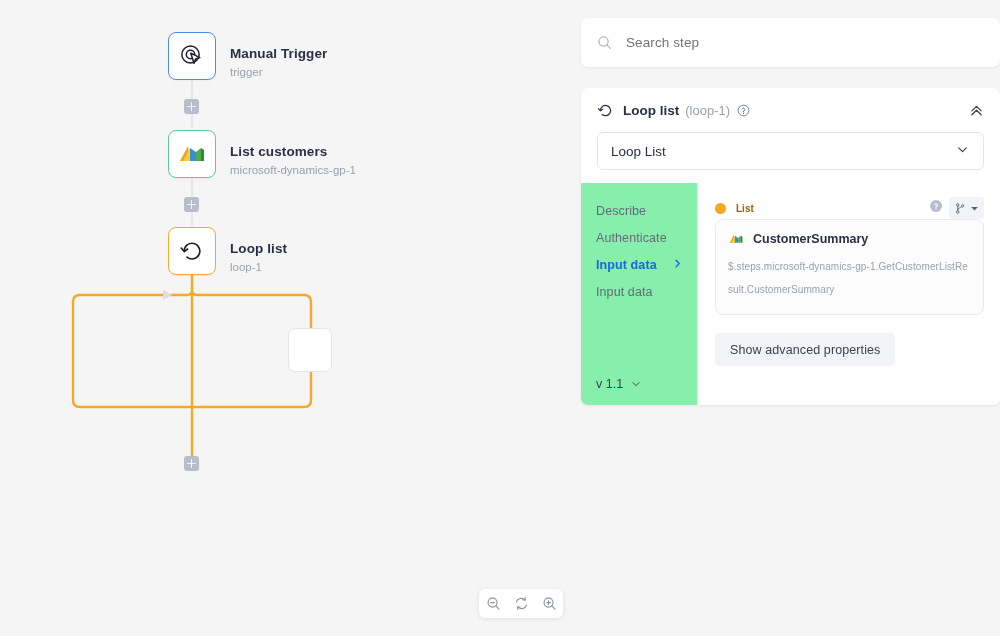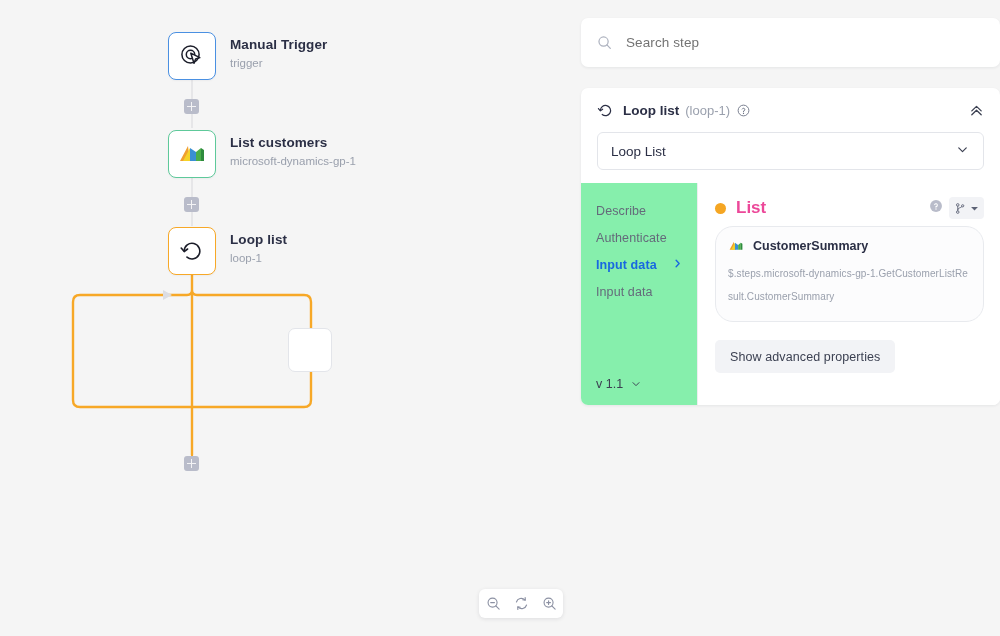--- a/index.html
+++ b/index.html
@@ -7,21 +7,21 @@
     width: 1000px; height: 636px;
     background: #f5f5f5;
     font-family: "Liberation Sans", sans-serif;
     overflow: hidden;
   }
   #app { position: relative; width: 1000px; height: 636px; }
 
   
   #canvas { position: absolute; inset: 0; background: #f5f5f5; }
 
-  .node { position: absolute; display: flex; align-items: flex-start; }
+  .node { position: absolute; display: flex; align-items: flex-end; }
   .node-box {
     width: 48px; height: 48px; border-radius: 8px;
     background: #ffffff; border: 1.5px solid #e3e5ea;
     display: flex; align-items: center; justify-content: center;
     box-shadow: 0 1px 2px rgba(16,24,40,.04);
     position: relative; z-index: 3;
   }
   .node-box.sel-blue   { border-color: #4a90e2; }
   .node-box.sel-green  { border-color: #5ec99a; }
   .node-box.sel-orange { border-color: #f7a827; }
@@ -118,30 +118,30 @@
   .sp-content {
     flex: 1; background: #fff; padding: 14px 16px 0 17px; min-width: 0;
     border-left: 1px solid #eceef1;
   }
   .field-row { display: flex; align-items: center; }
   .dot-req {
     width: 11px; height: 11px; border-radius: 50%;
     background: #f5a623; flex-shrink: 0;
   }
   .field-label {
-    font-size: 17px; font-weight: 700; color: #ec4899; margin-left: 10px;
+    font-size: 10px; font-weight: 700; color: #a16207; margin-left: 10px;
   }
   .field-actions { margin-left: auto; display: flex; align-items: center; gap: 6px; }
   .picker-btn {
     background: #f2f3f6; border-radius: 4px; height: 22px; padding: 0 5px;
     display: flex; align-items: center; gap: 4px; cursor: pointer;
   }
 
   .value-card {
-    margin-top: 7px; border: 1px solid #e8eaee; border-radius: 18px;
+    margin-top: 0; border: 1px solid #e8eaee; border-radius: 8px;
     background: #fcfcfd; padding: 11px 12px 13px 12px;
   }
   .vc-head { display: flex; align-items: center; }
   .vc-name {
     font-size: 12.5px; font-weight: 700; color: #2b2f45; margin-left: 9px;
   }
   .vc-expr {
     margin-top: 8px; font-size: 10px; color: #9aa0ad;
     line-height: 23px; word-break: break-all; letter-spacing: .1px;
   }

